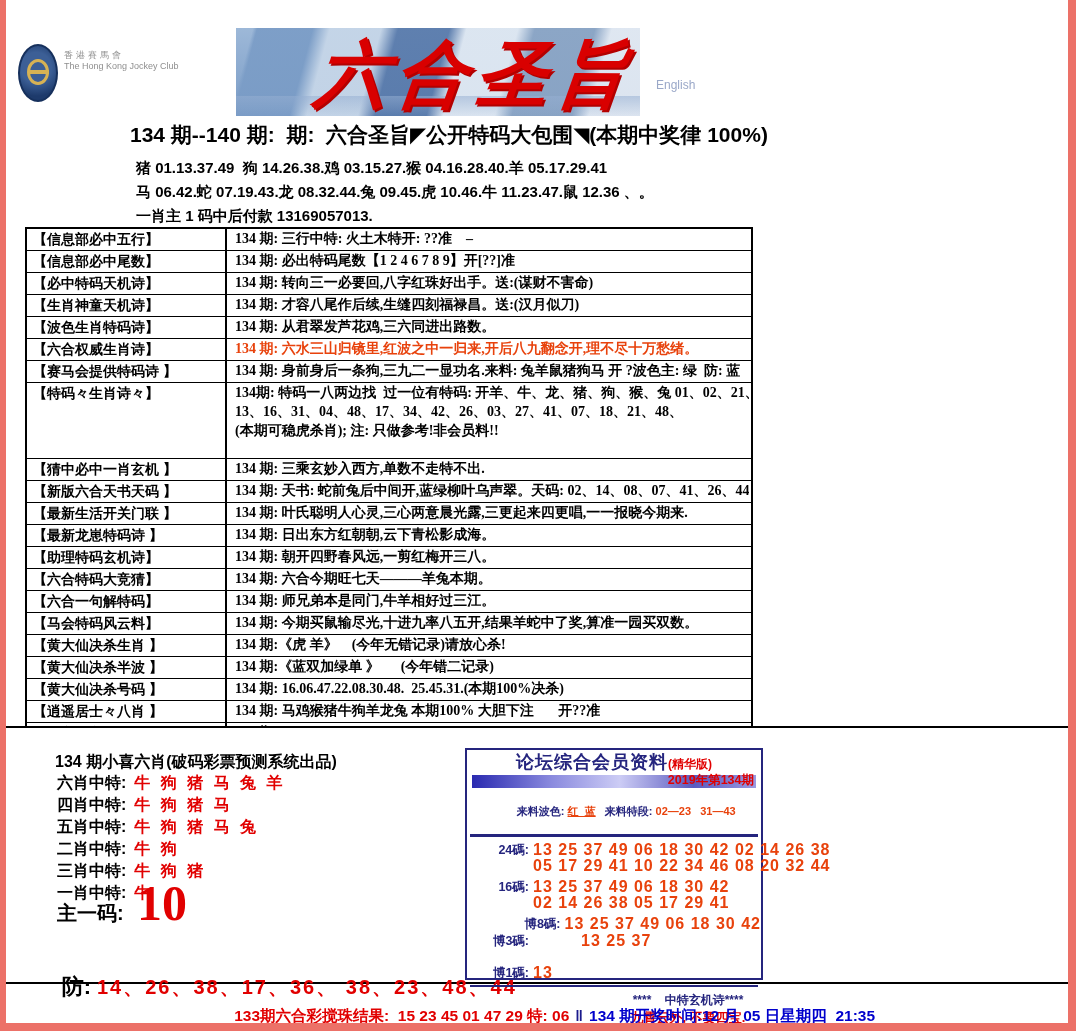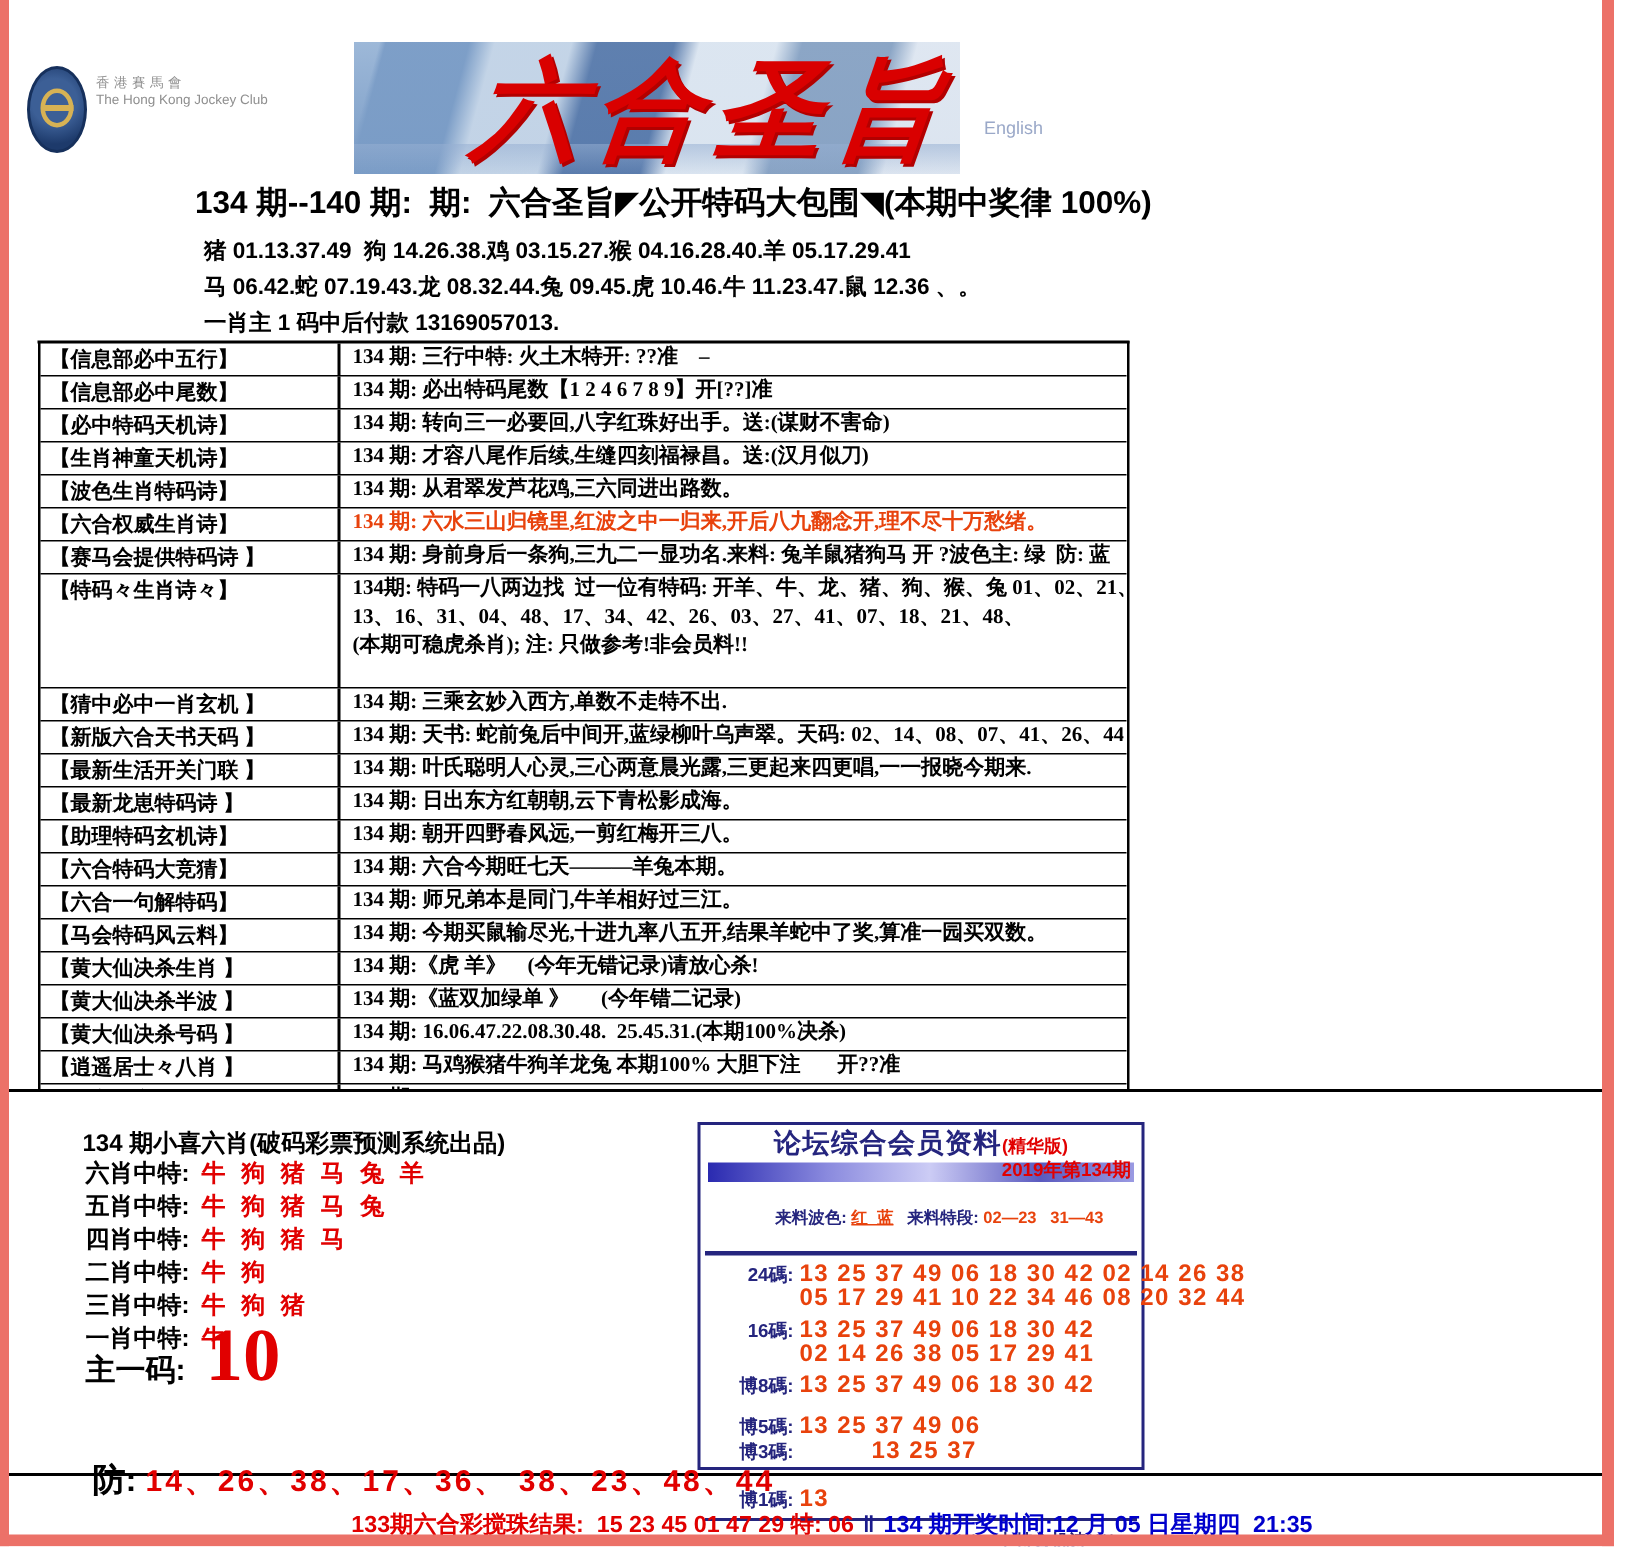--- a/index.html
+++ b/index.html
@@ -255,22 +255,22 @@
         </div>
       </div>
   </div>
 
   <div class="bottom-box">
 
     <div class="bl-title">134 期小喜六肖(破码彩票预测系统出品)</div>
 
     <div class="xiao-list">
       <div class="xiao-row"><span class="lab">六肖中特:</span><span class="val">牛 狗 猪 马 兔 羊</span></div>
+      <div class="xiao-row"><span class="lab">四肖中特:</span><span class="val">牛 狗 猪 马</span></div>
       <div class="xiao-row"><span class="lab">五肖中特:</span><span class="val">牛 狗 猪 马 兔</span></div>
-      <div class="xiao-row"><span class="lab">四肖中特:</span><span class="val">牛 狗 猪 马</span></div>
       <div class="xiao-row"><span class="lab">二肖中特:</span><span class="val">牛 狗</span></div>
       <div class="xiao-row"><span class="lab">三肖中特:</span><span class="val">牛 狗 猪</span></div>
       <div class="xiao-row"><span class="lab">一肖中特:</span><span class="val">牛</span></div>
     </div>
 
     <div class="main-code-label">主一码:</div>
     <div class="main-code">10</div>
 
     <div class="fang-row">
       <span class="lab">防:</span><span class="val">14、26、38、17、36、 38、23、48、44</span>
@@ -289,27 +289,23 @@
       <div class="mb-hr"></div>
 
       <div class="code-group">
         <div class="glab">24碼:</div>
         <div class="glines"><div>13 25 37 49 06 18 30 42 02 14 26 38</div><div>05 17 29 41 10 22 34 46 08 20 32 44</div></div>
       </div>
       <div class="code-group">
         <div class="glab">16碼:</div>
         <div class="glines"><div>13 25 37 49 06 18 30 42</div><div>02 14 26 38 05 17 29 41</div></div>
       </div>
-      <div class="code-group" style="margin-bottom:11px;">
+      <div class="code-group" style="margin-bottom:1px;justify-content:flex-end;">
         <div class="glab">博8碼:</div>
         <div class="glines"><div>13 25 37 49 06 18 30 42</div></div>
-      </div>
-      <div class="code-group" style="margin-bottom:1px;">
-        <div class="glab">博5碼:</div>
-        <div class="glines"><div>13 25 37 49 06</div></div>
       </div>
       <div class="code-group" style="margin-bottom:16px;gap:48px;">
         <div class="glab">博3碼:</div>
         <div class="glines"><div>13 25 37</div></div>
       </div>
       <div class="code-group" style="margin-bottom:0;">
         <div class="glab">博1碼:</div>
         <div class="glines"><div>13</div></div>
       </div>
 

